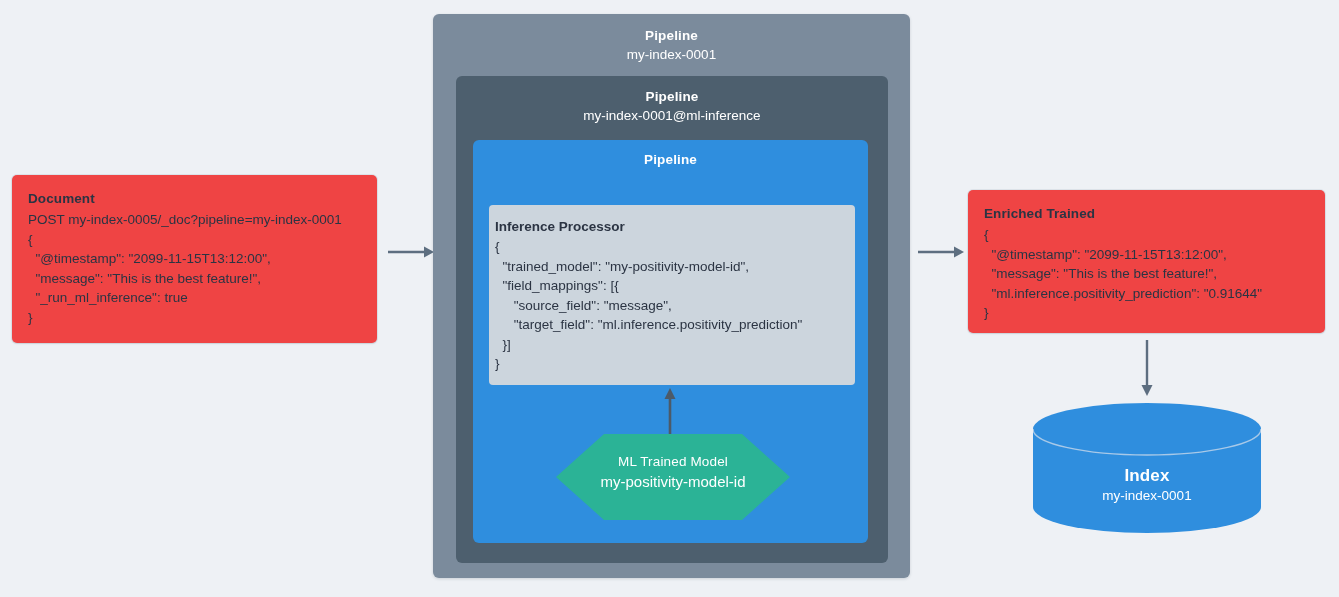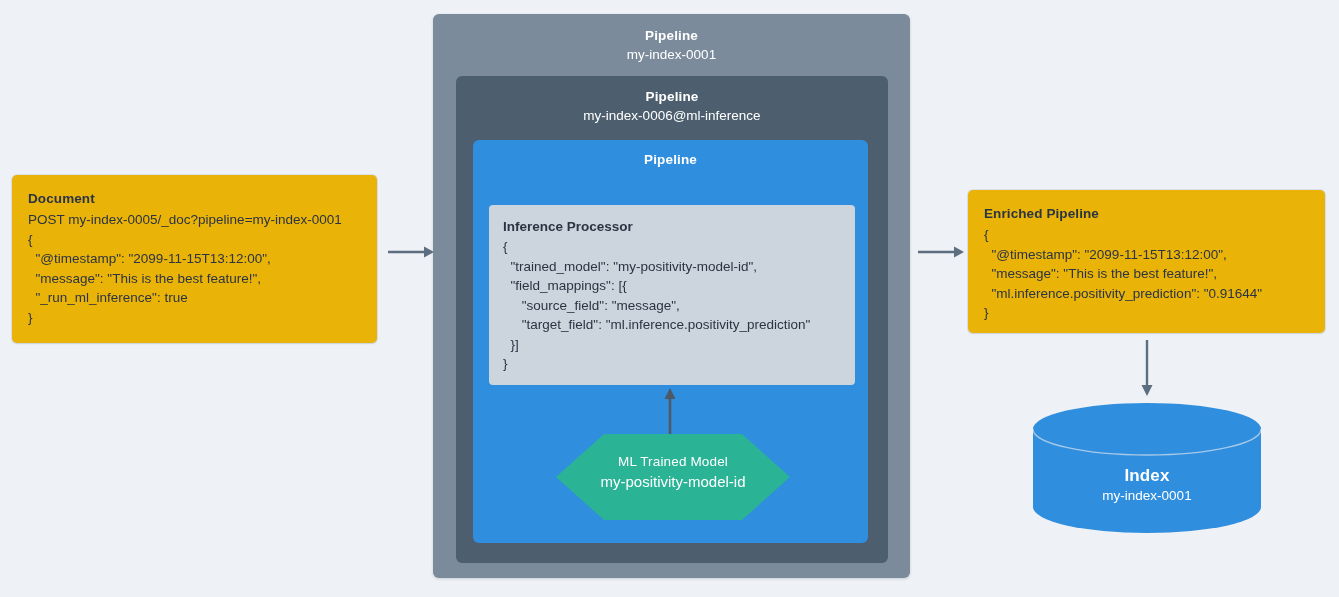--- a/index.html
+++ b/index.html
@@ -12,21 +12,21 @@
     position: relative;
     width: 1339px;
     height: 597px;
     background: #eef1f5;
     overflow: hidden;
   }
 
   
   .doc-card {
     position: absolute;
-    background: #eab308;
+    background: #ef4444;
     border-radius: 5px;
     box-shadow: 0 1px 2px rgba(40,60,80,0.10), 0 0 0 1px rgba(190,200,212,0.35);
     padding: 14px 16px 12px 16px;
   }
   .doc-title {
     font-size: 13.5px;
     font-weight: bold;
     color: #2b3443;
     line-height: 20px;
     margin-bottom: 1px;
@@ -62,21 +62,21 @@
     font-size: 13.5px;
     font-weight: normal;
     line-height: 20px;
   }
 
   
   .proc-box {
     position: absolute;
     background: #ccd5dd;
     border-radius: 4px;
-    padding: 11px 14px;
+    padding: 11px 6px;
   }
   .proc-title {
     font-size: 13.5px;
     font-weight: bold;
     color: #2b3443;
     line-height: 21px;
   }
   .proc-line {
     font-size: 13.5px;
     color: #2b3443;
@@ -137,21 +137,21 @@
   <div class="pipe pipe-outer" style="left:433px; top:14px; width:477px; height:564px;">
     <div class="pipe-head" style="padding-top:12px;">
       <div class="pipe-kind">Pipeline</div>
       <div class="pipe-name">my-index-0001</div>
     </div>
   </div>
 
   <div class="pipe pipe-mid" style="left:456px; top:76px; width:432px; height:487px;">
     <div class="pipe-head" style="padding-top:11px;">
       <div class="pipe-kind">Pipeline</div>
-      <div class="pipe-name">my-index-0006@ml-inference</div>
+      <div class="pipe-name">my-index-0001@ml-inference</div>
     </div>
   </div>
 
   <div class="pipe pipe-inner" style="left:473px; top:140px; width:395px; height:403px;">
     <div class="pipe-head" style="padding-top:10px;">
       <div class="pipe-kind">Pipeline</div>
     </div>
   </div>
 
   <div class="proc-box" style="left:489px; top:205px; width:366px; height:180px;">
@@ -183,21 +183,21 @@
   </div>
 
   <div class="arrow" style="left:918px; top:245px;">
     <svg width="46" height="14" viewBox="0 0 46 14">
       <line x1="0" y1="7" x2="36" y2="7" stroke="#5d6e80" stroke-width="2.4"></line>
       <polygon points="36,1.5 46,7 36,12.5" fill="#5d6e80"></polygon>
     </svg>
   </div>
 
   <div class="doc-card" style="left:968px; top:190px; width:357px; height:143px;">
-    <div class="doc-title">Enriched Pipeline</div>
+    <div class="doc-title">Enriched Trained</div>
     <div class="doc-line">{</div>
     <div class="doc-line">  "@timestamp": "2099-11-15T13:12:00",</div>
     <div class="doc-line">  "message": "This is the best feature!",</div>
     <div class="doc-line">  "ml.inference.positivity_prediction": "0.91644"</div>
     <div class="doc-line">}</div>
   </div>
 
   <div class="arrow" style="left:1140px; top:340px;">
     <svg width="14" height="56" viewBox="0 0 14 56">
       <line x1="7" y1="0" x2="7" y2="45" stroke="#5d6e80" stroke-width="2.4"></line>

